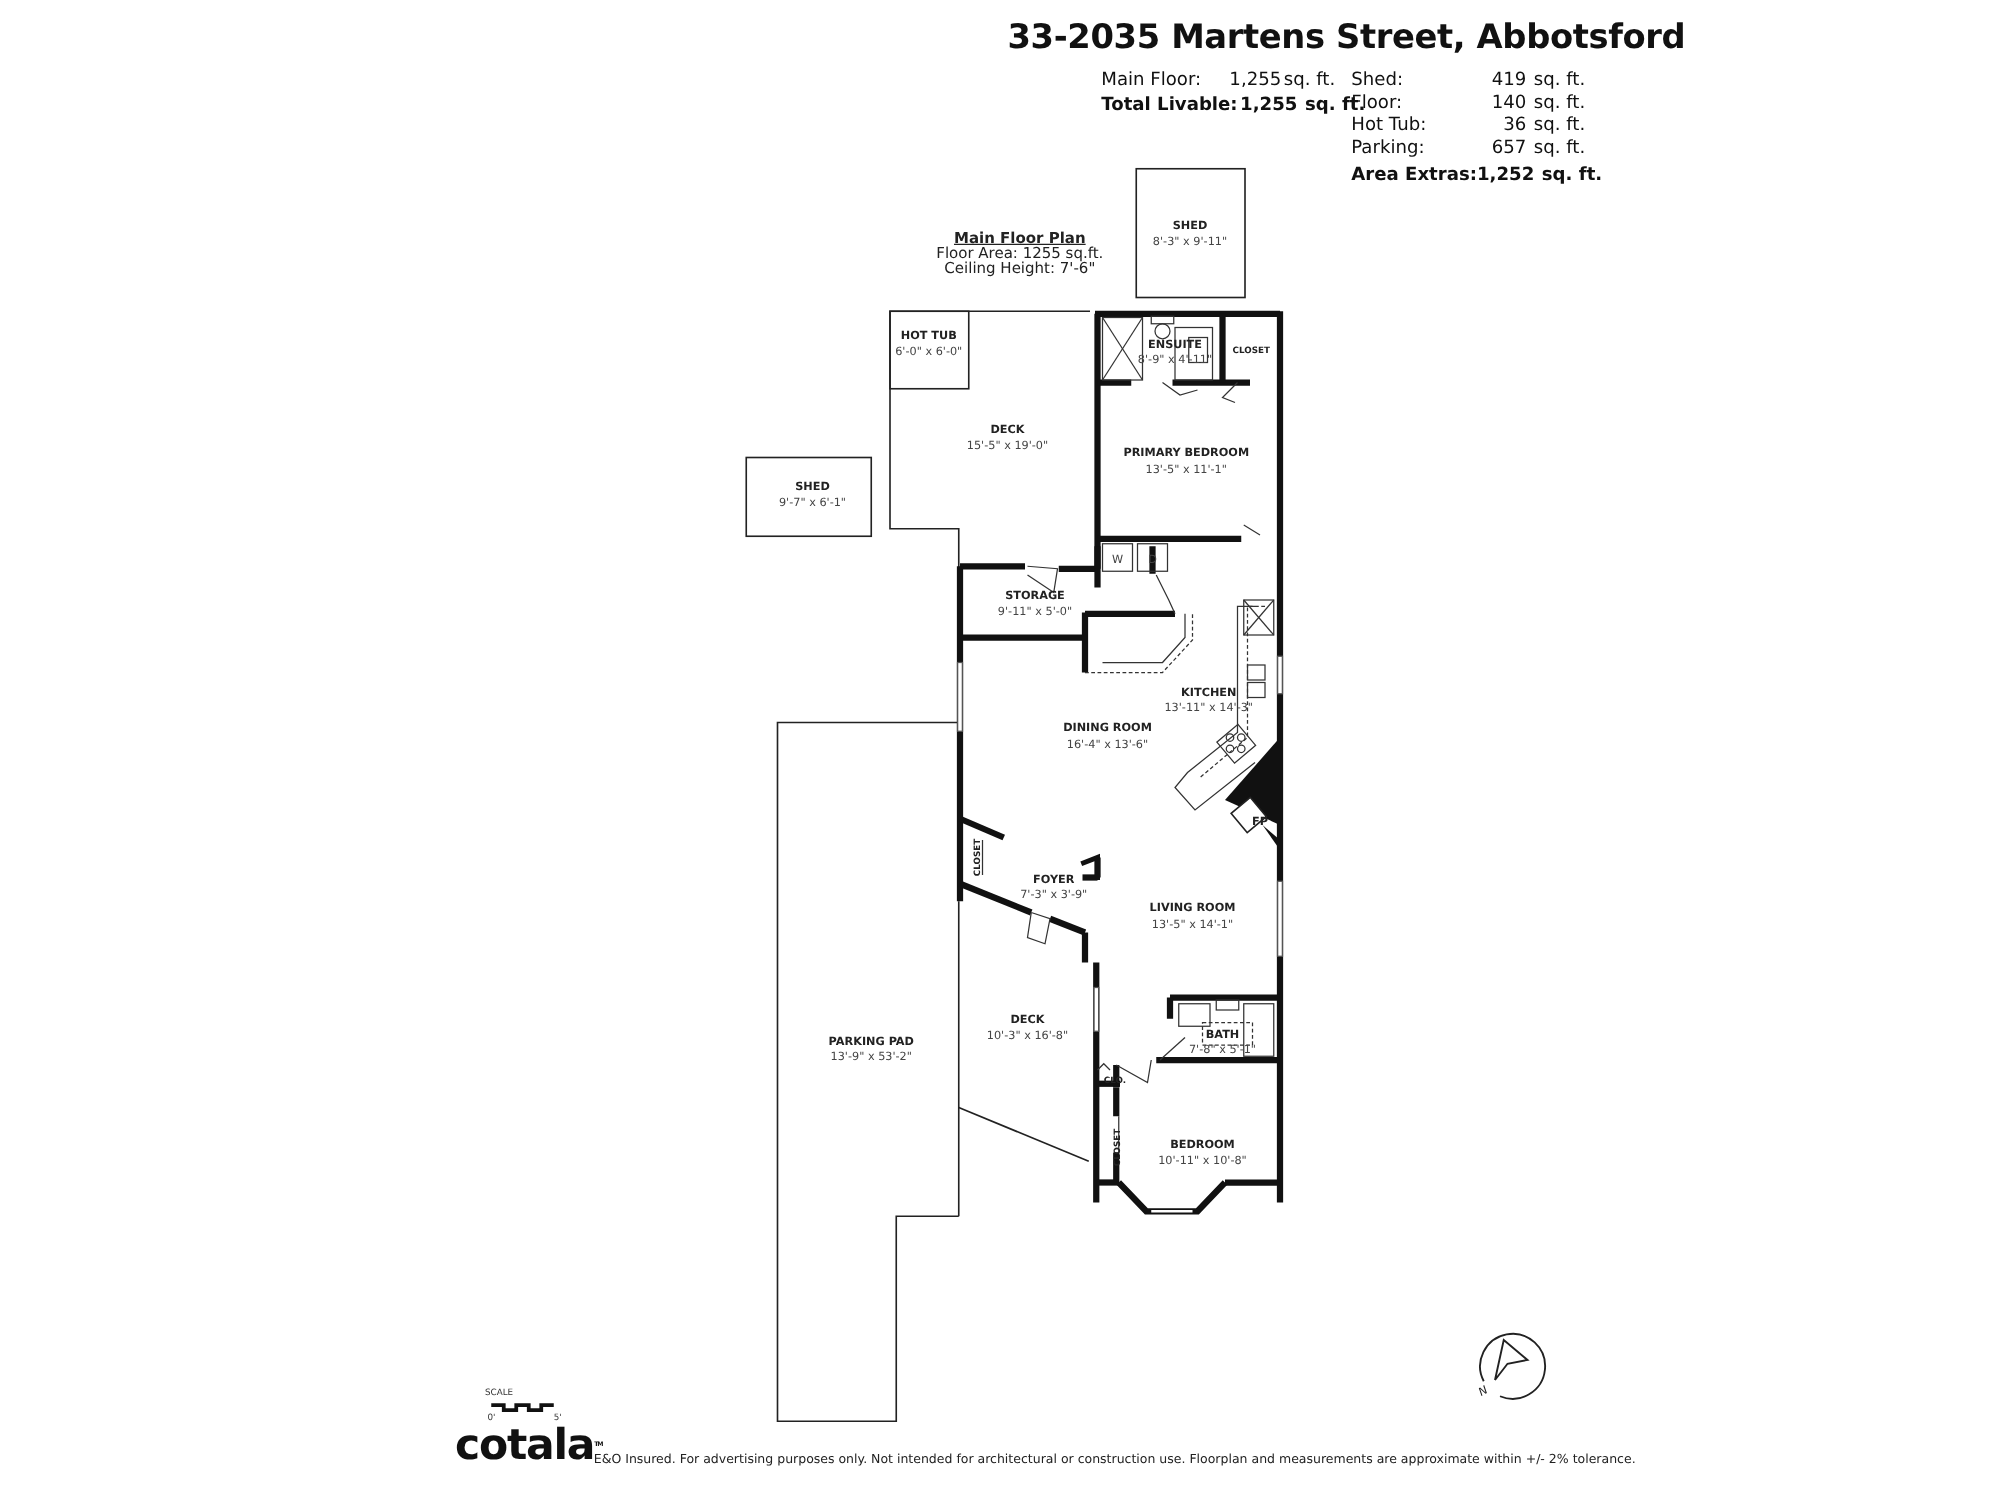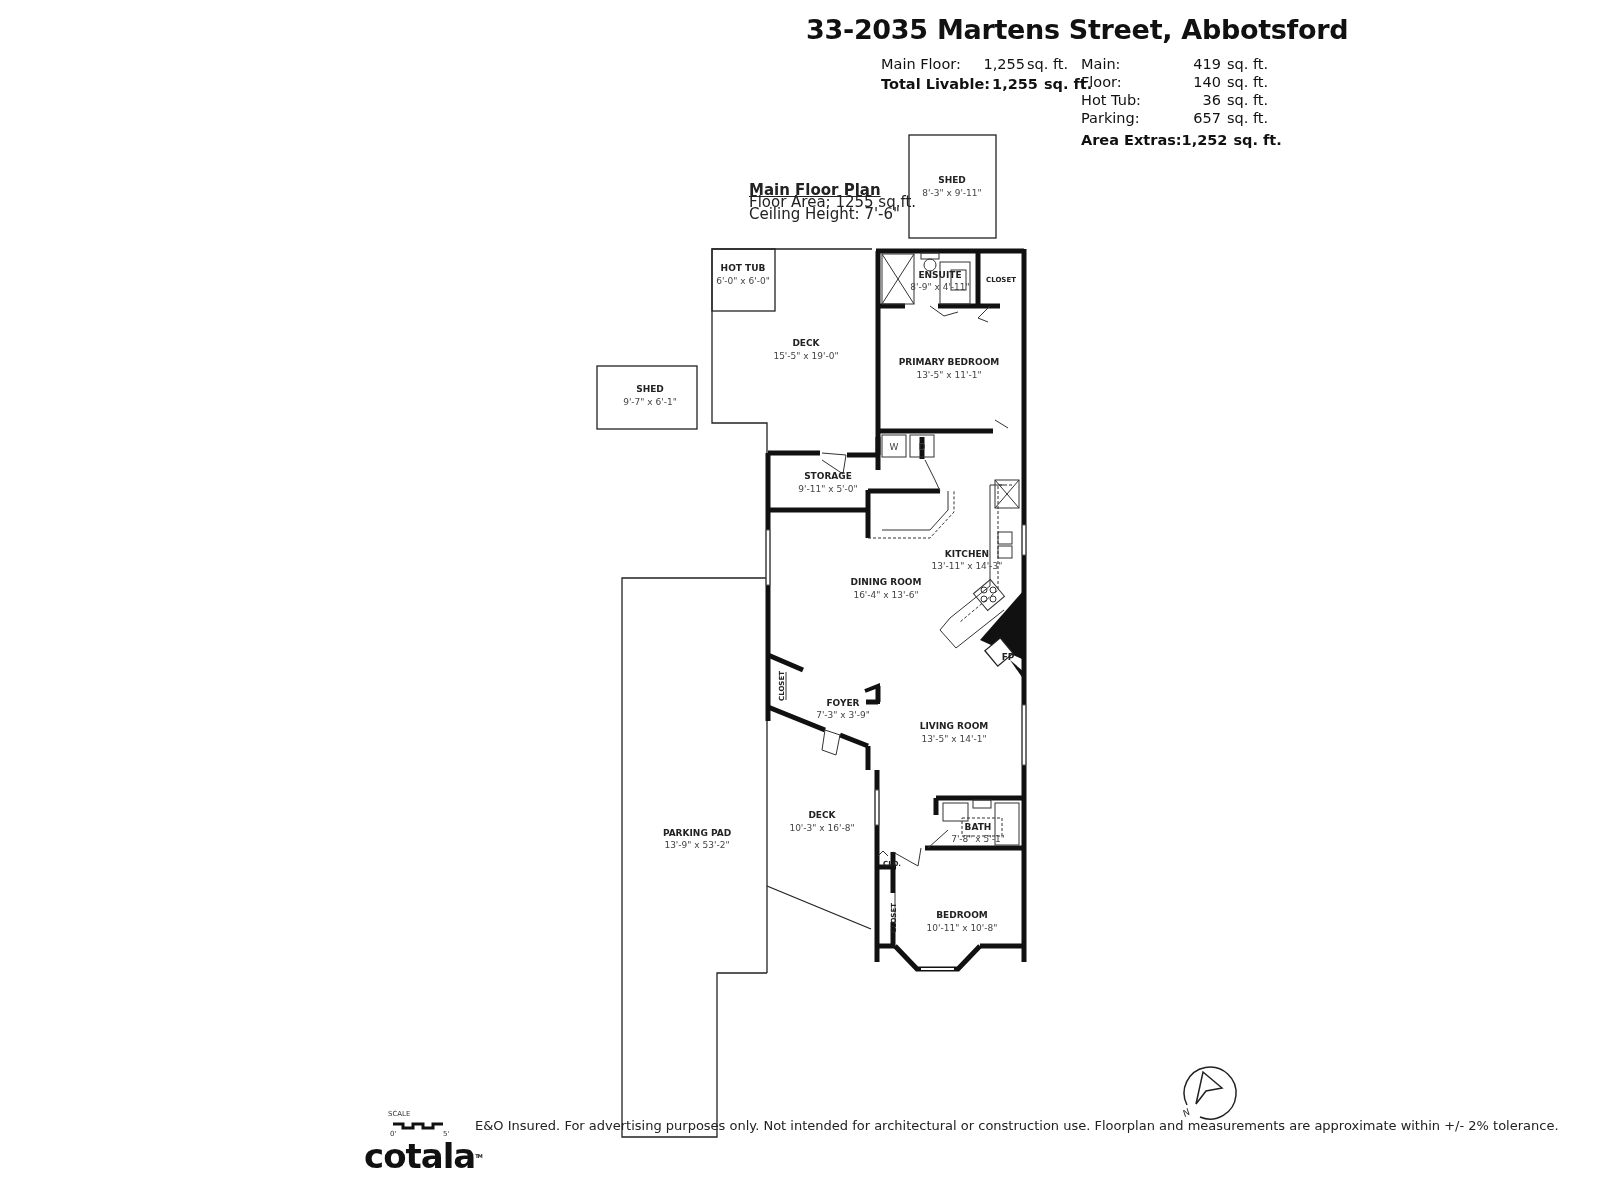--- a/index.html
+++ b/index.html
@@ -8,26 +8,26 @@
   .title{left:806px;top:14px;width:432px;font-size:27px;font-weight:bold;letter-spacing:-0.3px;white-space:nowrap;}
   .stats{font-size:14.5px;line-height:18px;white-space:nowrap;}
   .stats .row{display:flex;}
   .stats .bold{font-weight:bold;}
   .lab{display:inline-block;}
   .val{display:inline-block;text-align:right;}
   .unit{display:inline-block;margin-left:6px;text-align:right;}
   svg{position:absolute;left:0;top:0;}
   .rn{font-family:"DejaVu Sans",sans-serif;font-weight:bold;font-size:9px;fill:#222;text-anchor:middle;}
   .rd{font-family:"DejaVu Sans",sans-serif;font-size:9px;fill:#444;text-anchor:middle;}
-  .plan-note{left:749px;top:184px;font-size:15px;line-height:12px;color:#222;}
+  .plan-note{left:749px;top:184px;font-size:12px;line-height:12px;color:#222;text-align:center;}
   .plan-note .h{font-weight:bold;text-decoration:underline;}
   .scale{left:388px;top:1110px;font-size:7px;color:#333;}
   .logo{left:364px;top:1141px;font-size:34px;font-weight:bold;letter-spacing:-1px;line-height:30px;}
   .tm{font-size:5px;vertical-align:bottom;}
-  .disclaimer{left:475px;top:1118px;font-size:13px;color:#222;white-space:nowrap;}
+  .disclaimer{left:475px;top:1162px;font-size:10px;color:#222;white-space:nowrap;}
 </style>
 </head>
 <body>
 
 <div class="abs title">33-2035 Martens Street, Abbotsford</div>
 
 <div class="abs stats" style="left:881px;top:55px;">
   <div class="row">
     <span class="lab" style="width:100px">Main Floor:</span>
     <span class="val" style="width:44px">1,255</span>
@@ -35,21 +35,21 @@
   </div>
   <div class="row bold" style="margin-top:2px">
     <span class="lab">Total Livable:</span>
     <span class="val" style="margin-left:2px">1,255</span>
     <span class="unit">sq. ft.</span>
   </div>
 </div>
 
 <div class="abs stats" style="left:1081px;top:55px;">
   <div class="row">
-    <span class="lab" style="width:100px">Main:</span>
+    <span class="lab" style="width:100px">Shed:</span>
     <span class="val" style="width:40px">419</span>
     <span class="unit">sq. ft.</span>
   </div>
   <div class="row">
     <span class="lab" style="width:100px">Floor:</span>
     <span class="val" style="width:40px">140</span>
     <span class="unit">sq. ft.</span>
   </div>
   <div class="row">
     <span class="lab" style="width:100px">Hot Tub:</span>

